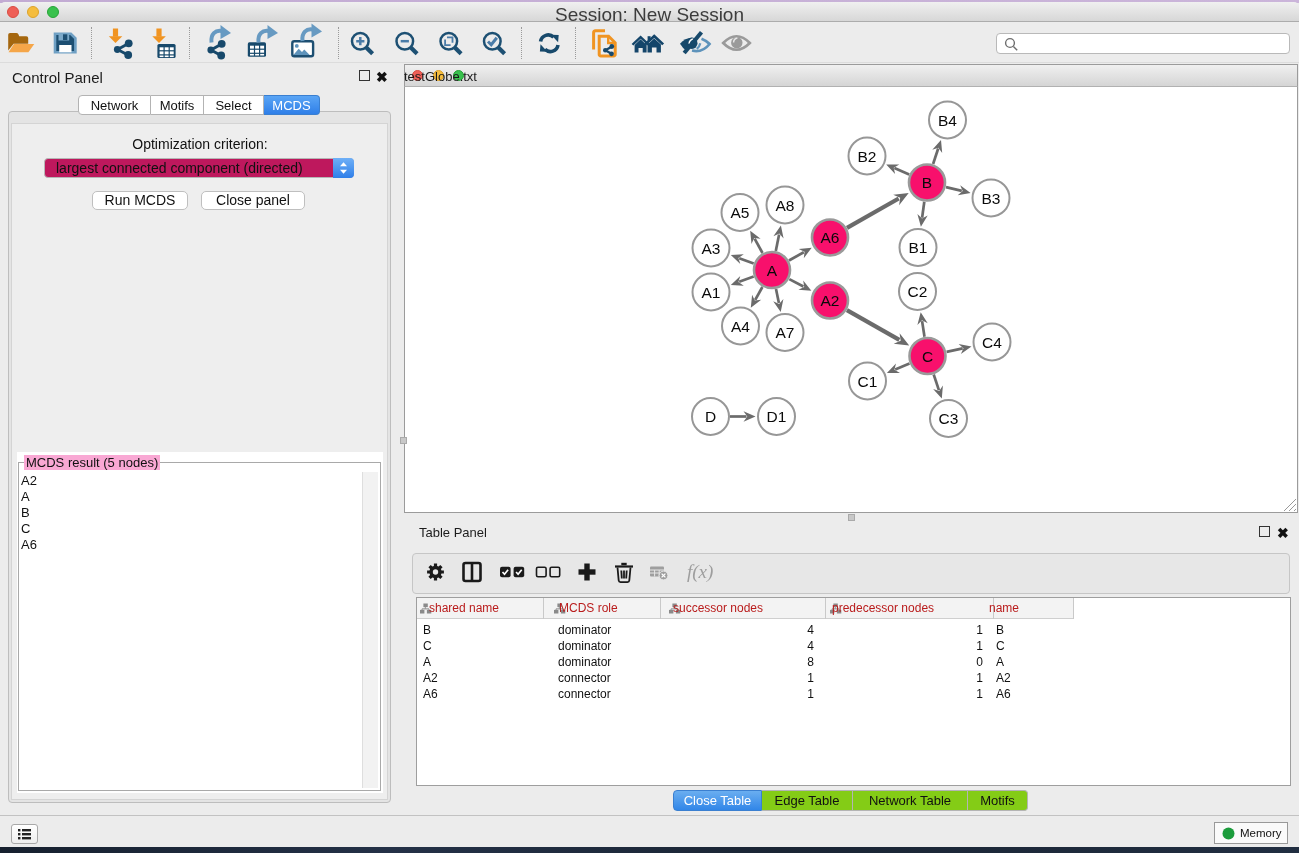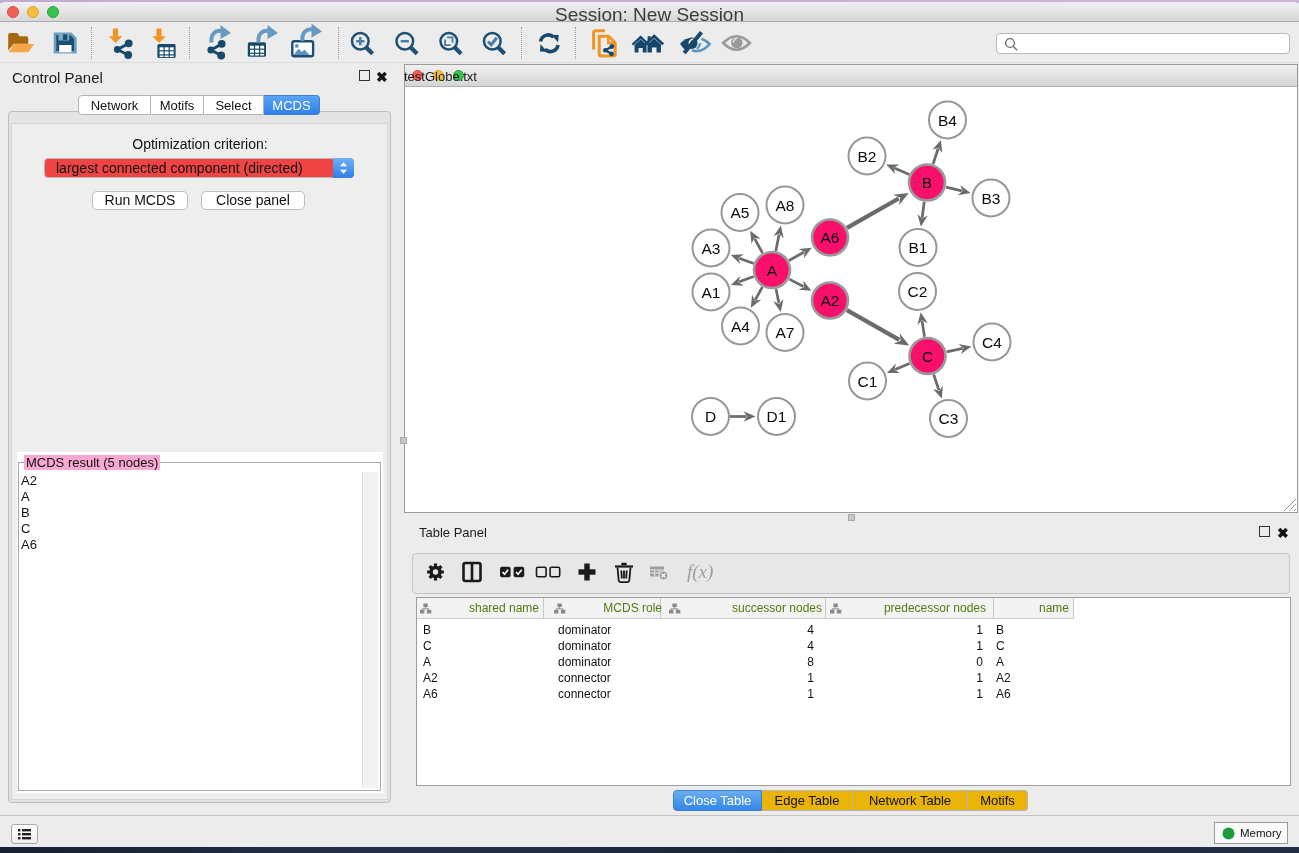--- a/index.html
+++ b/index.html
@@ -11,41 +11,41 @@
 #toolbar{position:absolute;left:0;top:23px;width:1299px;height:40px;background:#ececec;border-bottom:1px solid #dcdcdc}
 .vsep{position:absolute;top:27px;height:32px;width:1px;border-left:1px dotted #9a9a9a}
 #searchbox{position:absolute;left:996px;top:33px;width:294px;height:21px;background:#fff;border:1px solid #b9b9b9;border-radius:4px}
 
 #cp-title{position:absolute;left:12px;top:69px;font-size:15px;color:#1c1c1c}
 .winbtn{position:absolute;font-size:12px;color:#111}
 #cp-outer{position:absolute;left:8px;top:111px;width:383px;height:692px;background:#e4e4e4;border:1px solid #bdbdbd;border-radius:4px}
 #cp-inner{position:absolute;left:11px;top:123px;width:377px;height:677px;background:#eeeeee;border:1px solid #d4d4d4}
 .tab{position:absolute;top:95px;height:20px;background:#fff;border:1px solid #b3b3b3;font-size:13px;color:#111;text-align:center;line-height:19px}
 #optlabel{position:absolute;left:0;top:136px;width:400px;text-align:center;font-size:14px;color:#111}
-#combo{position:absolute;left:44px;top:158px;width:310px;height:20px;background:#ef4444;border:1px solid #b6b6b6;border-radius:4px;font-size:14px;color:#111;line-height:18px;padding-left:11px}
+#combo{position:absolute;left:44px;top:158px;width:310px;height:20px;background:#be185d;border:1px solid #b6b6b6;border-radius:4px;font-size:14px;color:#111;line-height:18px;padding-left:11px}
 #combo-btn{position:absolute;left:333px;top:158px;width:21px;height:20px;border-radius:0 4px 4px 0;background:linear-gradient(#6fb0f7,#2f7fe9)}
 .btn{position:absolute;top:191px;height:19px;background:#fff;border:1px solid #bfbfbf;border-radius:5px;font-size:14px;color:#111;text-align:center;line-height:17px}
 #result-white{position:absolute;left:17px;top:452px;width:366px;height:341px;background:#fff}
 #fieldset{position:absolute;left:18px;top:462px;width:363px;height:329px;border:1px solid #a9a9a9}
 #legend{position:absolute;left:24px;top:455px;background:#f9a8d4;padding:0 2px;font-size:13px;color:#111}
 #mcds-list{position:absolute;left:21px;top:473px;font-size:13px;color:#111;line-height:16px}
 #list-scroll{position:absolute;left:362px;top:472px;width:16px;height:316px;background:#f2f2f2;border-left:1px solid #dedede}
 
 #netwin{position:absolute;left:404px;top:64px;width:894px;height:449px;background:#fff;border:1px solid #9b9b9b}
 #nettitle{position:absolute;left:404px;top:64px;width:894px;height:23px;background:linear-gradient(#f0f0f0,#d5d5d5);border:1px solid #9b9b9b;border-bottom:1px solid #b1b1b1}
 #nettext{position:absolute;left:404px;top:69px;width:894px;text-align:left;font-size:13px;color:#1a1a1a}
 
 #tp-title{position:absolute;left:419px;top:525px;font-size:13px;color:#1c1c1c}
 #tp-toolbar{position:absolute;left:412px;top:553px;width:878px;height:41px;background:#e7e7e7;border:1px solid #c6c6c6;border-radius:4px}
 #tp-table{position:absolute;left:416px;top:597px;width:875px;height:189px;background:#fff;border:1px solid #9e9e9e}
 #tp-header{position:absolute;left:417px;top:598px;width:656px;height:21px;background:#f3f3f3;border-bottom:1px solid #cfcfcf}
 .hline{position:absolute;top:598px;height:21px;width:1px;background:#c9c9c9}
-.hlabel{position:absolute;top:601px;font-size:12px;color:#4d7c0f;text-align:right}
+.hlabel{position:absolute;top:601px;font-size:12px;color:#b91c1c;text-align:left}
 .tcol{position:absolute;top:622px;font-size:12px;color:#111;line-height:16px}
-.btab{position:absolute;top:790px;height:21px;border:1px solid #b4b4b4;background:#eab308;font-size:13px;color:#111;text-align:center;line-height:20px}
+.btab{position:absolute;top:790px;height:21px;border:1px solid #b4b4b4;background:#84cc16;font-size:13px;color:#111;text-align:center;line-height:20px}
 #statusline{position:absolute;left:0;top:815px;width:1299px;height:1px;background:#c2c2c2}
 #listbtn{position:absolute;left:11px;top:824px;width:27px;height:20px;background:linear-gradient(#fff,#eee);border:1px solid #a8a8a8;border-radius:3px}
 #membtn{position:absolute;left:1214px;top:822px;width:74px;height:22px;background:#fafafa;border:1px solid #999;font-size:11.5px;color:#111}
 .grip{position:absolute;background:#c8c8c8;border:1px solid #aaa;width:7px;height:7px}
 </style></head><body>
 <div id="desktop-top"></div>
 <div id="titlebar"></div>
 <div class="tl" style="left:7px;top:6px;background:#ee5f57;border:1px solid #d94c42"></div>
 <div class="tl" style="left:27px;top:6px;background:#f5bd3e;border:1px solid #dda32a"></div>
 <div class="tl" style="left:47px;top:6px;background:#39c14d;border:1px solid #27a437"></div>

